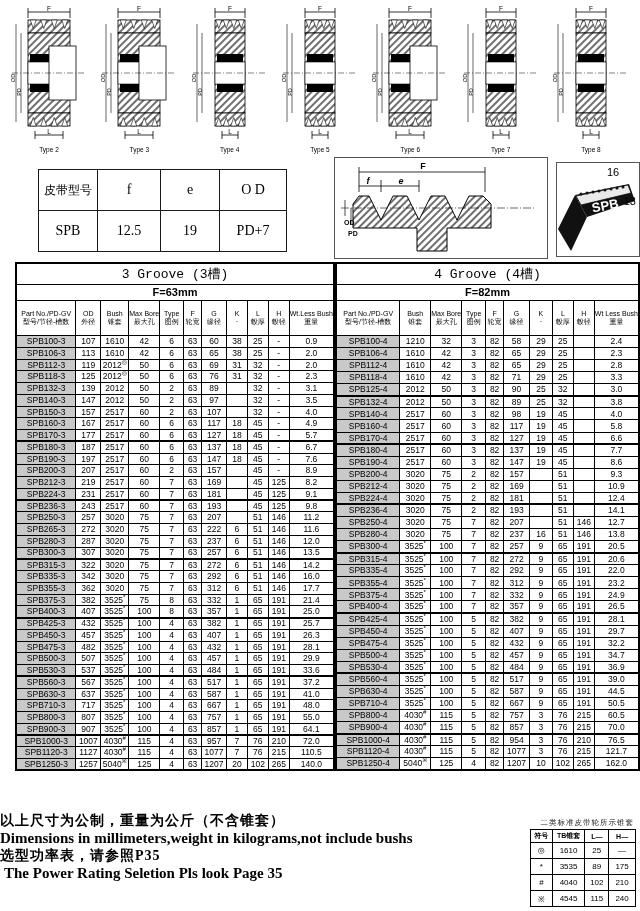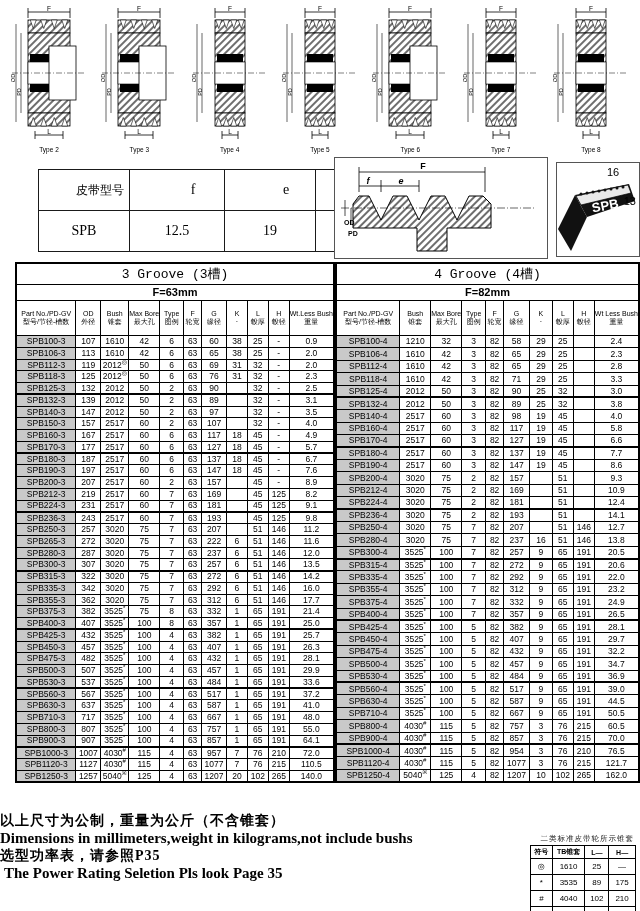--- a/index.html
+++ b/index.html
@@ -13,21 +13,21 @@
     display:flex;justify-content:space-between;
   }
   #drawings figure{margin:0;width:86px;text-align:center;}
   #drawings figcaption{font-size:6.5px;margin-top:-4px;}
   
   table.spec{
     position:absolute;top:169px;left:38px;border-collapse:collapse;
     text-align:center;
   }
   table.spec th,table.spec td{border:1.6px solid #1a1a1a;padding:0;height:40px;}
-  table.spec th{font-weight:normal;padding-left:32px;}
+  table.spec th{font-weight:normal;}
   .spec .c0{width:58px;font-size:12px;}
   .spec .c1{width:62px;}
   .spec .c2{width:58px;}
   .spec .c3{width:66px;}
   .spec .ser{font-family:"Liberation Serif",serif;font-size:14px;}
   
   #groove-diagram{position:absolute;top:157px;left:334px;width:212px;height:100px;border:1px solid #555;background:#fff;}
   #belt-box{position:absolute;top:162px;left:556px;width:82px;height:93px;border:1px solid #555;background:#fff;}
   
   #main-tables{position:absolute;top:262px;left:15px;display:flex;}
@@ -44,21 +44,21 @@
   table.gt sup{font-size:6px;line-height:0;}
   
   #footer-notes{position:absolute;top:812px;left:0;width:480px;
     font-family:"Liberation Serif",serif;font-weight:bold;}
   #footer-notes .l1{font-size:14px;letter-spacing:1px;}
   #footer-notes .l2{font-size:15px;}
   #footer-notes .l3{font-size:14px;letter-spacing:1px;}
   #footer-notes .l4{font-size:15px;padding-left:4px;}
   
   #bush-block{position:absolute;top:818px;left:504px;width:132px;}
-  #bush-title{font-size:7.5px;color:#222;text-align:right;margin:16px 2px 1px 0;letter-spacing:1px;}
+  #bush-title{font-size:7.5px;color:#222;text-align:right;margin:0 2px 1px 0;letter-spacing:1px;}
   table.bush{border-collapse:collapse;margin-left:26px;}
   table.bush th,table.bush td{border:1px solid #000;padding:0;text-align:center;font-size:8px;}
   table.bush th{height:12px;font-weight:bold;font-size:7px;}
   table.bush td{height:15px;}
   .bush .b0{width:22px;}
   .bush .b1{width:33px;}
   .bush .b2{width:24px;}
   .bush .b3{width:27px;}
   #bush-pointer{font-size:9px;margin:1px 0 0 32px;}
   svg text{font-family:"Liberation Sans",sans-serif;}
@@ -458,33 +458,20 @@
           <td>2012<sup>◎</sup></td>
           <td>50</td>
           <td>6</td>
           <td>63</td>
           <td>76</td>
           <td>31</td>
           <td>32</td>
           <td>-</td>
           <td>2.3</td>
         </tr>
-        <tr class="grp">
-          <td class="partno">SPB125-3</td>
-          <td>132</td>
-          <td>2012</td>
-          <td>50</td>
-          <td>2</td>
-          <td>63</td>
-          <td>90</td>
-          <td></td>
-          <td>32</td>
-          <td>-</td>
-          <td>2.5</td>
-        </tr>
         <tr>
           <td class="partno">SPB132-3</td>
           <td>139</td>
           <td>2012</td>
           <td>50</td>
           <td>2</td>
           <td>63</td>
           <td>89</td>
           <td></td>
           <td>32</td>

